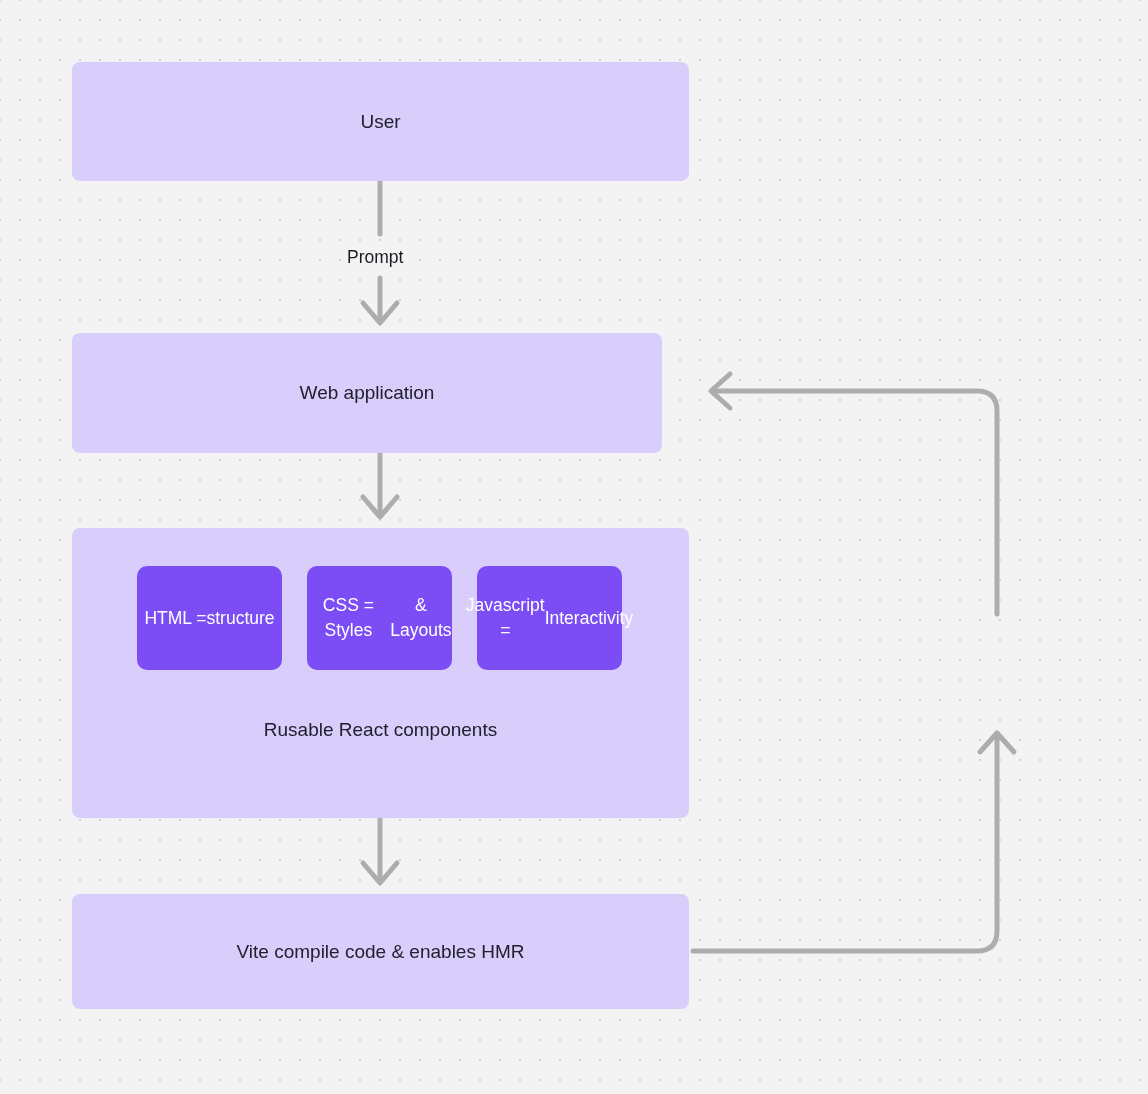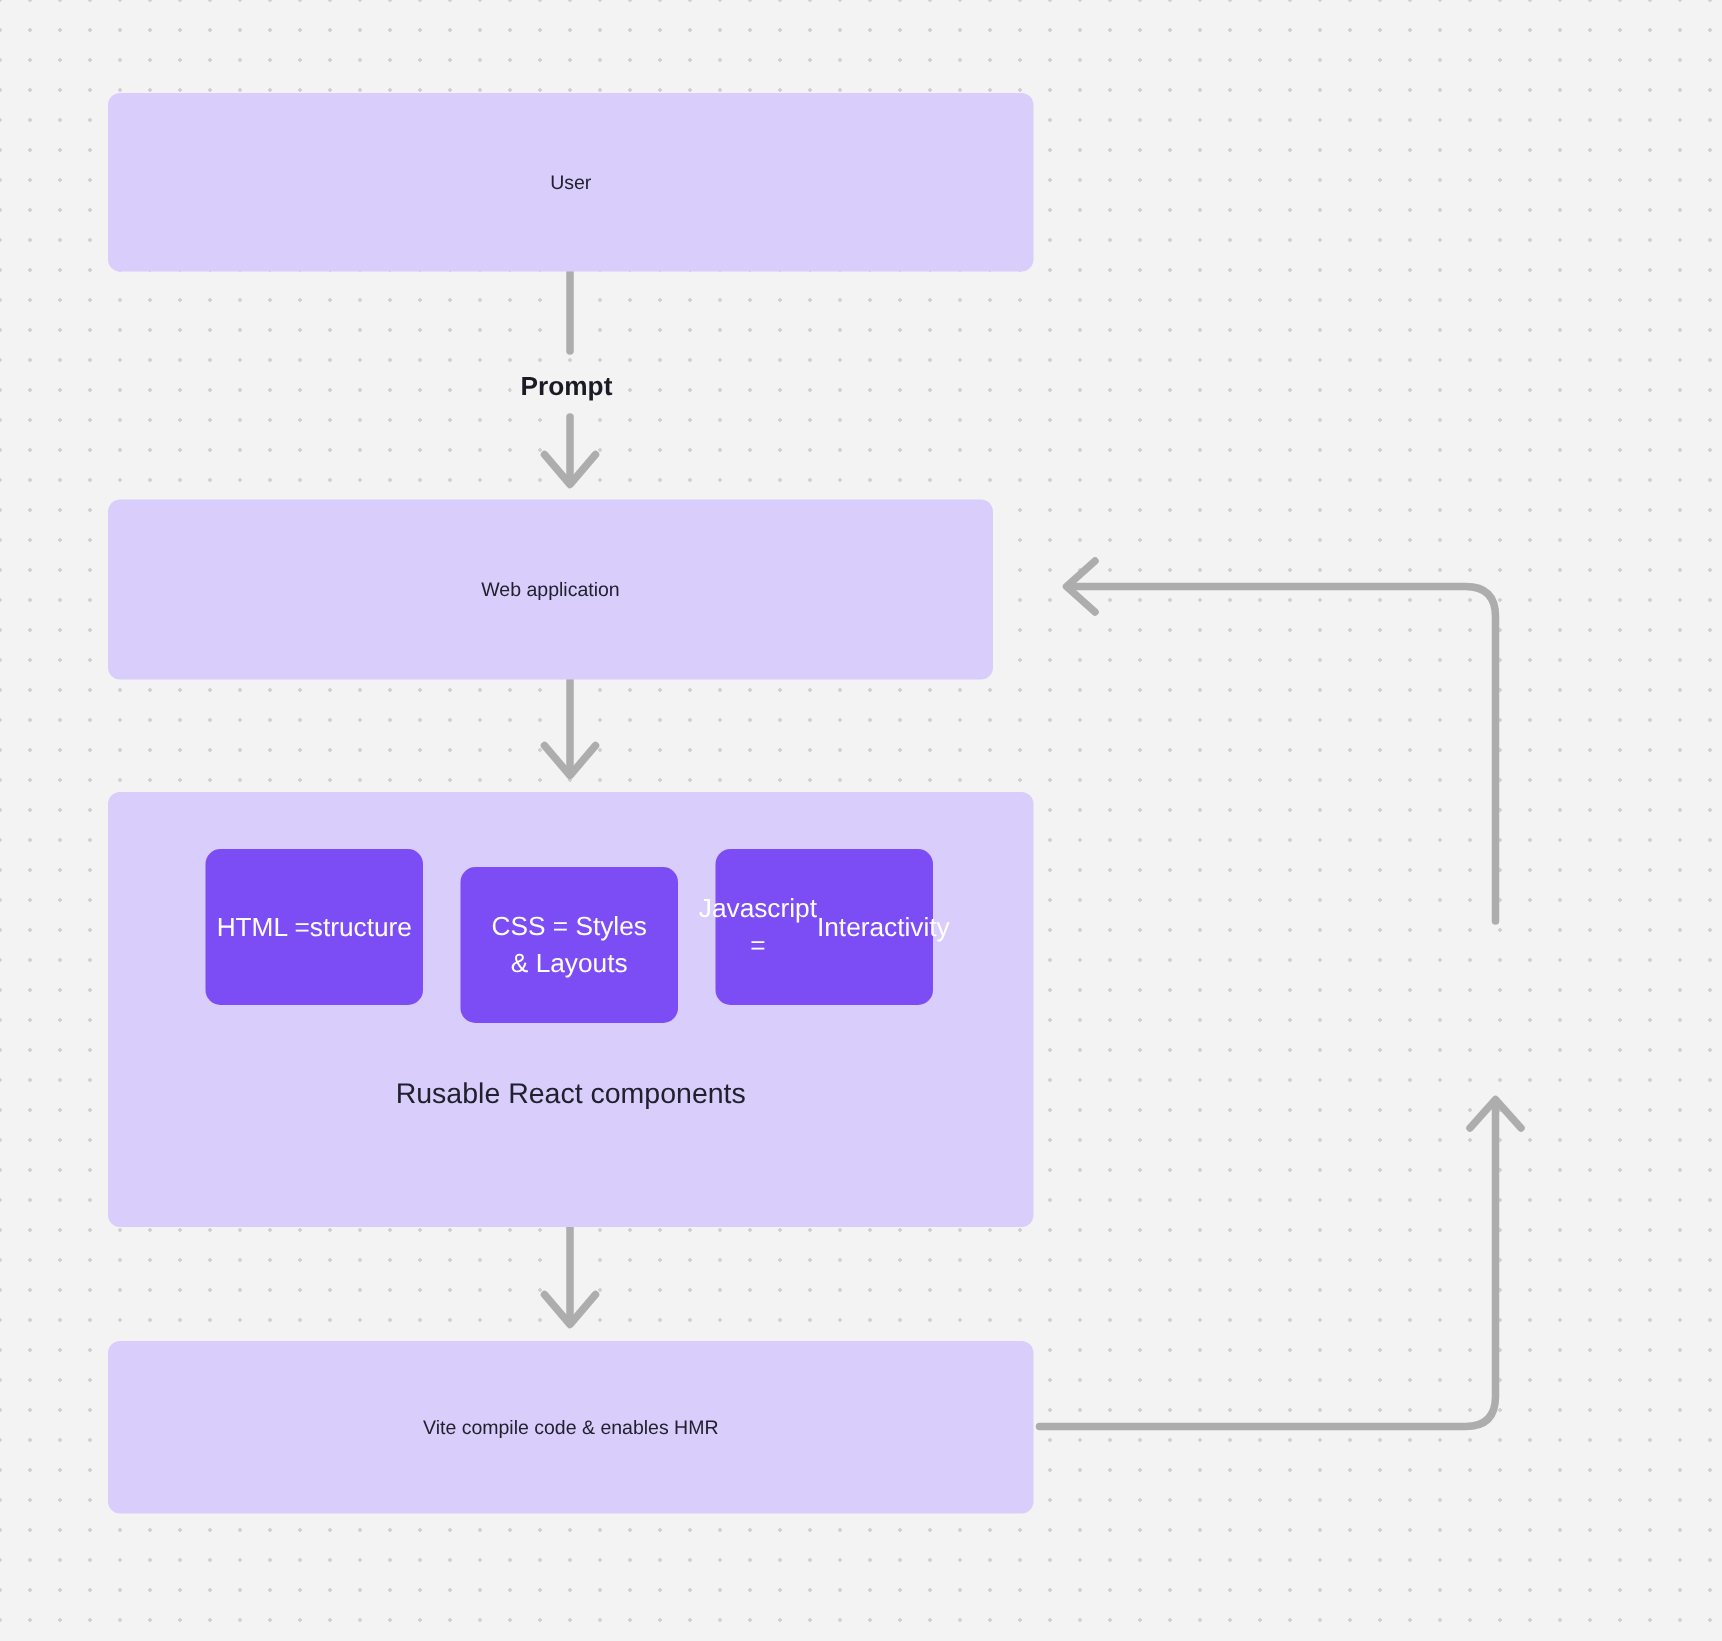--- a/index.html
+++ b/index.html
@@ -27,21 +27,21 @@
     box-sizing: border-box;
     border-radius: 8px;
     display: flex;
     align-items: center;
     justify-content: center;
     text-align: center;
   }
   .node-light {
     background: #D9CDFB;
     color: #21212E;
-    font-size: 13px;
+    font-size: 19px;
     line-height: 1.35;
   }
   .node-strong {
     background: #7C4DF5;
     color: #FFFFFF;
     font-size: 17.5px;
     line-height: 1.42;
     border-radius: 10px;
   }
   .group-label {
@@ -105,37 +105,37 @@
     <path class="edge-head" d="M 980 752 L 997 733 L 1014 752"></path>
 
     <path class="edge-path" d="M 997 614 L 997 411 Q 997 391 977 391 L 712 391"></path>
     <path class="edge-head" d="M 730 374 L 711 391 L 730 408"></path>
   </svg>
 
   <div class="node node-light" style="left:72px; top:62px; width:617px; height:119px;">
     <span>User</span>
   </div>
 
-  <div class="edge-label" style="left:341px; top:245px;font-weight:bold;">
+  <div class="edge-label" style="left:341px; top:245px;">
     <span>Prompt</span>
   </div>
 
   <div class="node node-light" style="left:72px; top:333px; width:590px; height:120px;">
     <span>Web application</span>
   </div>
 
   <div class="node node-light" style="left:72px; top:528px; width:617px; height:290px; display:block;">
   </div>
 
   <div class="node node-strong" style="left:137px; top:566px; width:145px; height:104px; flex-direction:row;">
     <span>HTML =</span>
     <span>structure</span>
   </div>
 
-  <div class="node node-strong" style="left:307px; top:578px; width:145px; height:104px; flex-direction:column;">
+  <div class="node node-strong" style="left:307px; top:566px; width:145px; height:104px; flex-direction:row;">
     <span>CSS = Styles</span>
     <span>&amp; Layouts</span>
   </div>
 
   <div class="node node-strong" style="left:477px; top:566px; width:145px; height:104px; flex-direction:row;">
     <span>Javascript =</span>
     <span>Interactivity</span>
   </div>
 
   <div class="group-label" style="left:72px; top:719px; width:617px;">

